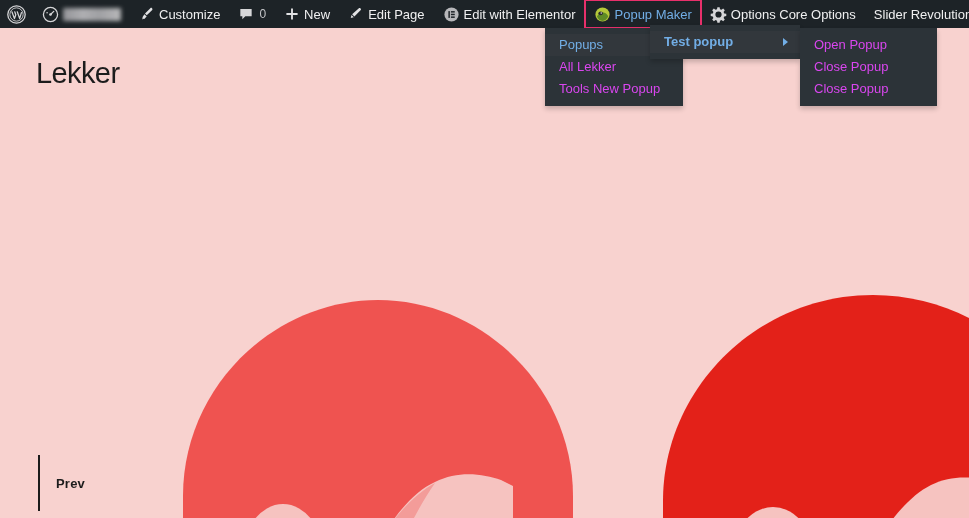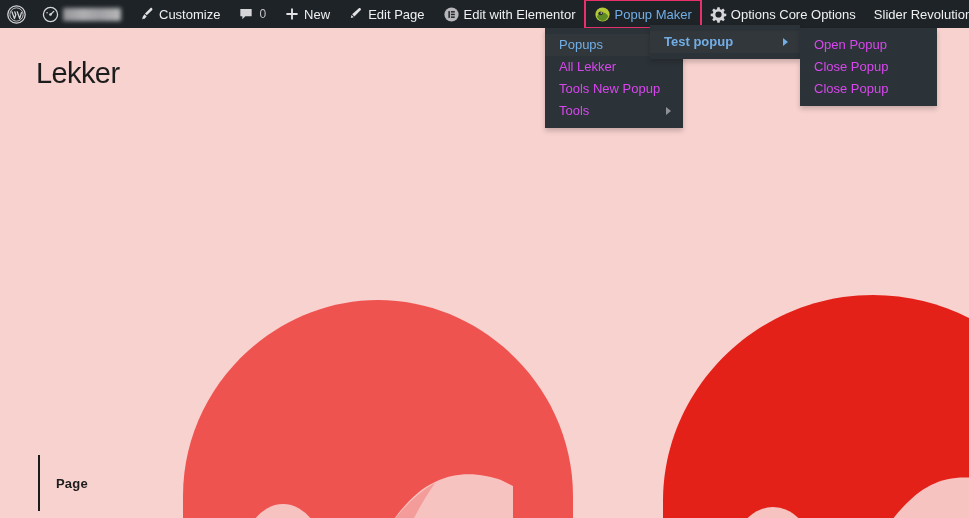--- a/index.html
+++ b/index.html
@@ -190,21 +190,21 @@
       <ellipse cx="110" cy="272" rx="44" ry="60" fill="#f6c3c0"></ellipse>
       <ellipse cx="111" cy="276" rx="31" ry="46" fill="#f2847f"></ellipse>
       <ellipse cx="112" cy="282" rx="21" ry="33" fill="#f6c3c0"></ellipse>
       <ellipse cx="114" cy="300" rx="11" ry="20" fill="#ef5350"></ellipse>
     </svg>
 
     <div class="site-title">Lekker</div>
 
     <div class="prev-wrap">
       <div class="prev-bar"></div>
-      <div class="prev-label">Page</div>
+      <div class="prev-label">Prev</div>
     </div>
   </div>
 
   <div class="adminbar">
 
     <div class="ab-item first">
       <span class="ico">
         <svg width="19" height="19" viewBox="0 0 24 24">
           <circle cx="12" cy="12" r="11" fill="none" stroke="#d6d6d8" stroke-width="1.6"></circle>
           <circle cx="12" cy="12" r="8.4" fill="none" stroke="#d6d6d8" stroke-width="1.1"></circle>
@@ -305,24 +305,20 @@
     <div class="menu-item active">
       <span>Popups</span>
       <span class="arrow"></span>
     </div>
     <div class="menu-item">
       <span>All Lekker</span>
     </div>
     <div class="menu-item">
       <span>Tools New Popup</span>
     </div>
-    <div class="menu-item">
-      <span>Tools</span>
-      <span class="arrow dim"></span>
-    </div>
   </div>
 
   <div class="menu menu-2">
     <div class="menu-item active">
       <span>Test popup</span>
       <span class="arrow"></span>
     </div>
   </div>
 
   <div class="menu menu-3">

